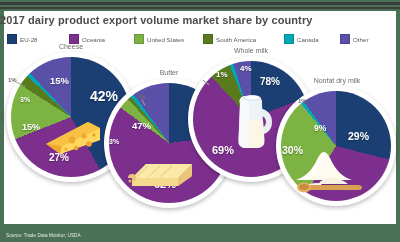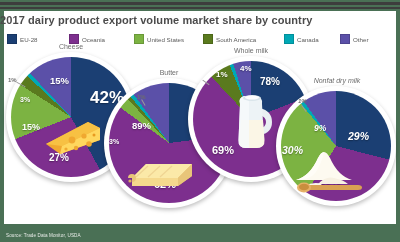--- a/index.html
+++ b/index.html
@@ -113,21 +113,21 @@
          background:conic-gradient(
            #1b3f73 0deg 151.2deg,
            #7d2f8e 151.2deg 248.4deg,
            #7cb342 248.4deg 302.4deg,
            #5a7a1e 302.4deg 313.2deg,
            #00a8b5 313.2deg 316.8deg,
            #5b50a8 316.8deg 360deg);"></div>
 
     <div class="chart-title" style="left:35px;top:-9px;width:60px;">Cheese</div>
 
-    <div class="lbl" style="left:84px;top:36px;font-size:17px;">42%</div>
+    <div class="lbl" style="left:84px;top:36px;font-size:14px;">42%</div>
     <div class="lbl" style="left:43px;top:100px;font-size:10px;">27%</div>
     <div class="lbl" style="left:16px;top:70px;font-size:9px;">15%</div>
     <div class="lbl" style="left:14px;top:44px;font-size:7px;">3%</div>
     <div class="lbl" style="left:44px;top:23px;font-size:9.5px;">15%</div>
 
     <div class="leader" style="left:10px;top:32px;width:10px;height:0.7px;transform:rotate(28deg);"></div>
     <div class="lbl-out" style="left:2px;top:25px;">1%</div>
 
     <svg class="food" style="left:36px;top:62px;width:62px;height:42px;" viewBox="0 0 62 42">
       <path d="M4 30 L46 8 L58 14 L58 26 L18 40 Z" fill="#f0a830"></path>
@@ -150,21 +150,21 @@
            #7d2f8e 82.8deg 306deg,
            #7cb342 306deg 316.8deg,
            #5a7a1e 316.8deg 320.4deg,
            #00a8b5 320.4deg 324deg,
            #5b50a8 324deg 360deg);"></div>
 
     <div class="chart-title" style="left:36px;top:-9px;width:58px;">Butter</div>
 
     <div class="lbl" style="left:62px;top:50px;font-size:11px;margin-top:38px;">23%</div>
     <div class="lbl" style="left:50px;top:100px;font-size:11px;">62%</div>
-    <div class="lbl" style="left:28px;top:42px;font-size:9.5px;">89%</div>
+    <div class="lbl" style="left:28px;top:42px;font-size:9.5px;">47%</div>
     <div class="lbl" style="left:5px;top:60px;font-size:7px;">3%</div>
 
     <div class="leader" style="left:36px;top:24px;width:7px;height:0.7px;transform:rotate(60deg);"></div>
     <div class="lbl-out" style="left:33px;top:16px;">1%</div>
 
     <svg class="food" style="left:18px;top:74px;width:74px;height:38px;" viewBox="0 0 74 38">
       <path d="M10 26 L24 12 L70 12 L70 24 L56 34 L10 34 Z" fill="#e0b66a"></path>
       <path d="M10 26 L24 12 L70 12 L56 26 Z" fill="#fbe9a8"></path>
       <path d="M10 26 L56 26 L56 34 L10 34 Z" fill="#f5d98d"></path>
       <path d="M56 26 L70 12 L70 24 L56 34 Z" fill="#e8c579"></path>
@@ -199,21 +199,21 @@
     <svg class="food" style="left:42px;top:30px;width:46px;height:70px;" viewBox="0 0 46 70">
       <path d="M30 22 q12 3 12 14 q0 11 -12 13 l0 -6 q6 -2 6 -7 q0 -5 -6 -7 z" fill="#e9eff2"></path>
       <path d="M10 18 q-2 -6 4 -8 l12 0 q7 1 6 8 l2 36 q0.5 8 -8 8 l-10 0 q-8 0 -7.5 -8 z" fill="#edf3f6"></path>
       <path d="M11 34 l22 0 l1.5 20 q0.5 8 -8 8 l-10 0 q-8 0 -7.5 -8 z" fill="#fbf6e6"></path>
       <path d="M10 18 q-2 -6 4 -8 l5 0 l0 52 l-3 0 q-8 0 -7.5 -8 z" fill="#f6fafc" opacity=".8"></path>
       <ellipse cx="22" cy="12" rx="9" ry="3" fill="#d9e5ea"></ellipse>
       <ellipse cx="22" cy="11.5" rx="7" ry="2" fill="#fdfdfd"></ellipse>
     </svg>
   </div>
 
-  <div class="pie-wrap" style="left:276px;top:86px;width:120px;height:120px;font-style:italic;">
+  <div class="pie-wrap" style="left:276px;top:86px;width:120px;height:120px;">
     <div class="pie-ring" style="left:0;top:0;width:120px;height:120px;"></div>
     <div class="pie" style="left:5px;top:5px;width:110px;height:110px;box-shadow:none;
          background:conic-gradient(
            #1b3f73 0deg 104.4deg,
            #7d2f8e 104.4deg 212.4deg,
            #7cb342 212.4deg 320.4deg,
            #00a8b5 320.4deg 324deg,
            #5b50a8 324deg 360deg);"></div>
 
     <div class="chart-title" style="left:26px;top:-9px;width:70px;">Nonfat dry milk</div>

